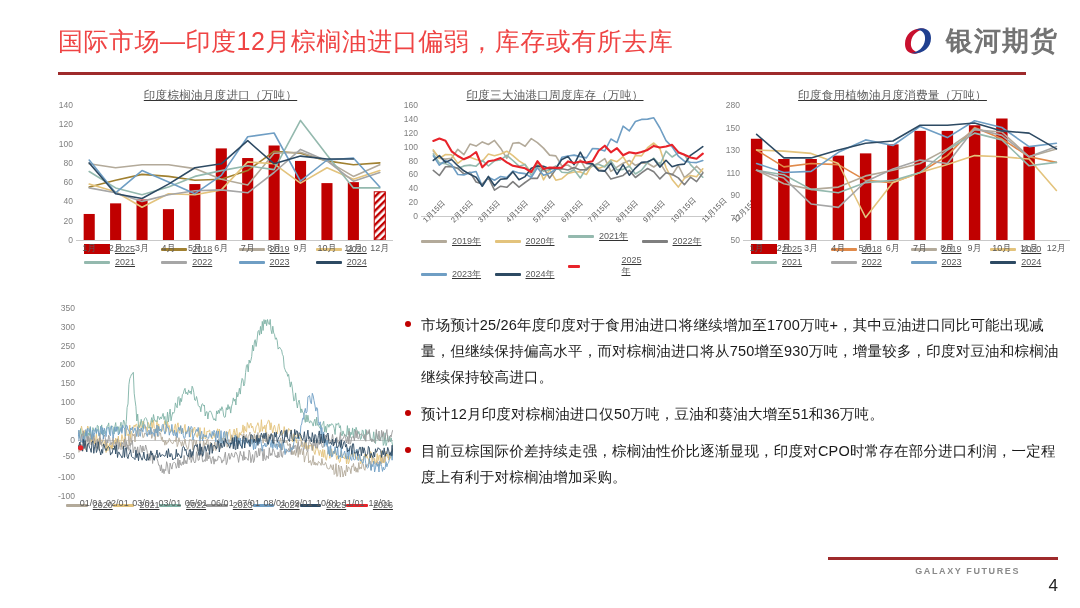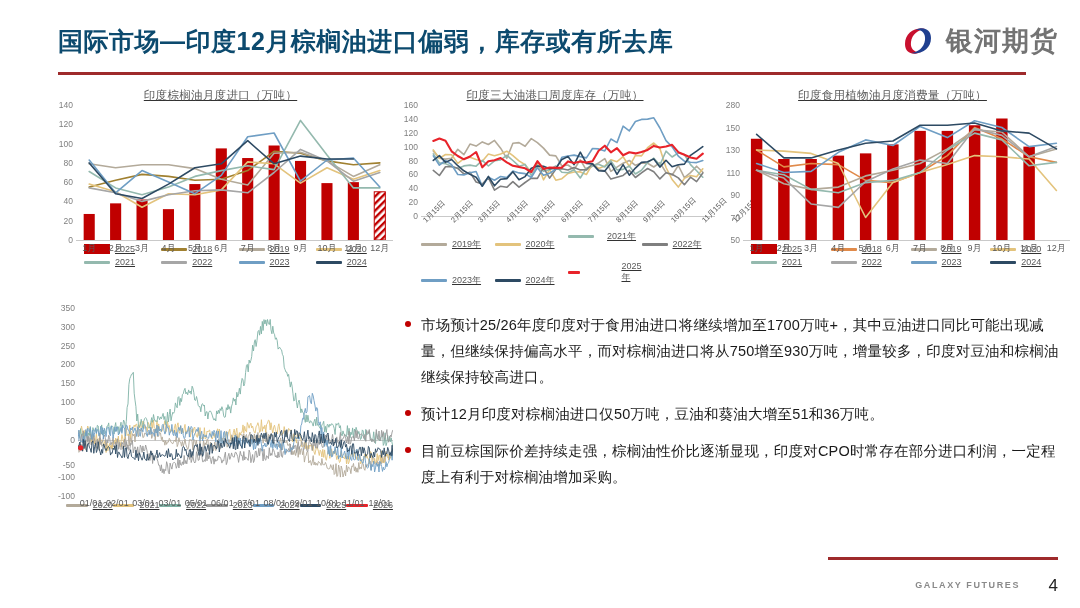--- a/index.html
+++ b/index.html
@@ -7,21 +7,21 @@
     width:1080px;height:608px;background:#ffffff;
     font-family:"Liberation Sans","DejaVu Sans",sans-serif;
     color:#333;overflow:hidden;position:relative;
   }
   .slide{position:relative;width:1080px;height:608px;}
 
   
   .header{position:absolute;left:0;top:0;width:1080px;height:78px;}
   .slide-title{
     position:absolute;left:58px;top:25px;
-    font-size:25px;font-weight:bold;color:#0c4a6e;
+    font-size:25px;font-weight:normal;color:#ef4444;
     letter-spacing:0.5px;white-space:nowrap;
   }
   .logo-wrap{position:absolute;right:22px;top:22px;display:flex;align-items:center;gap:9px;}
   .logo-mark{width:38px;height:38px;position:relative;}
   .logo-text{font-size:27px;font-weight:bold;color:#737373;letter-spacing:1px;}
   .title-rule{position:absolute;left:58px;top:72px;width:968px;height:3px;background:#9e2a2b;}
 
   
   .chart{position:absolute;text-decoration:underline;}
   .chart-title{
@@ -57,21 +57,21 @@
   }
   .btext{
     font-size:14.5px;line-height:26px;color:#1a1a1a;
     font-family:"Liberation Sans","DejaVu Sans",sans-serif;
     letter-spacing:.2px;
   }
 
   
   .footer-rule{position:absolute;right:22px;bottom:48px;width:230px;height:3px;background:#9e2a2b;}
   .footer-brand{
-    position:absolute;right:60px;bottom:18px;font-size:9px;
+    position:absolute;right:60px;bottom:32px;font-size:9px;
     letter-spacing:1.6px;color:#8a8a8a;font-weight:bold;
   }
   .page-no{position:absolute;right:22px;bottom:12px;font-size:17px;color:#222;}
 </style>
 </head>
 <body>
 
 <div class="slide">
 
   <div class="header">
@@ -224,21 +224,21 @@
       </div>
       <div class="legend" style="margin-top: 14px; padding-left: 26px;">
         <div class="lg" style="width: 25%; margin-bottom: 3px;">
           <span class="swatch line" style="background: rgb(179, 170, 154);"></span>
           <span>2019年</span>
         </div>
         <div class="lg" style="width: 25%; margin-bottom: 3px;">
           <span class="swatch line" style="background: rgb(227, 195, 124);"></span>
           <span>2020年</span>
         </div>
-        <div class="lg" style="width: 25%; margin-bottom: 18px; gap: 8px;">
+        <div class="lg" style="width: 25%; margin-bottom: 12px;">
           <span class="swatch line" style="background: rgb(148, 185, 174);"></span>
           <span>2021年</span>
         </div>
         <div class="lg" style="width: 25%; margin-bottom: 3px;">
           <span class="swatch line" style="background: rgb(127, 127, 127);"></span>
           <span>2022年</span>
         </div>
         <div class="lg" style="width: 25%; margin-bottom: 3px;">
           <span class="swatch line" style="background: rgb(111, 158, 196);"></span>
           <span>2023年</span>
@@ -342,21 +342,21 @@
           <span class="swatch line" style="background: rgb(45, 74, 99);"></span>
           <span>2024</span>
         </div>
       </div>
     </div>
   <div class="chart" id="chart-3" style="left:48px;top:308px;width:345px;height:250px;">
       <div class="plot" style="height: 188px; width: 345px;">
         <div class="yaxis" style="width: 30px;">
           <div class="ytick" style="top: 188px;">-100</div>
           <div class="ytick" style="top: 169.2px;">-100</div>
-          <div class="ytick" style="top: 157px; text-align: center;">-50</div>
+          <div class="ytick" style="top: 148px; text-align: center;">-50</div>
           <div class="ytick" style="top: 131.6px;">0</div>
           <div class="ytick" style="top: 112.8px;">50</div>
           <div class="ytick" style="top: 94px;">100</div>
           <div class="ytick" style="top: 75.2px;">150</div>
           <div class="ytick" style="top: 56.4px; text-align: center;">200</div>
           <div class="ytick" style="top: 37.6px;">250</div>
           <div class="ytick" style="top: 18.8px;">300</div>
           <div class="ytick" style="top: 0px; margin-left: 23px;">350</div>
         </div>
         <div class="pane" style="left: 30px;">

